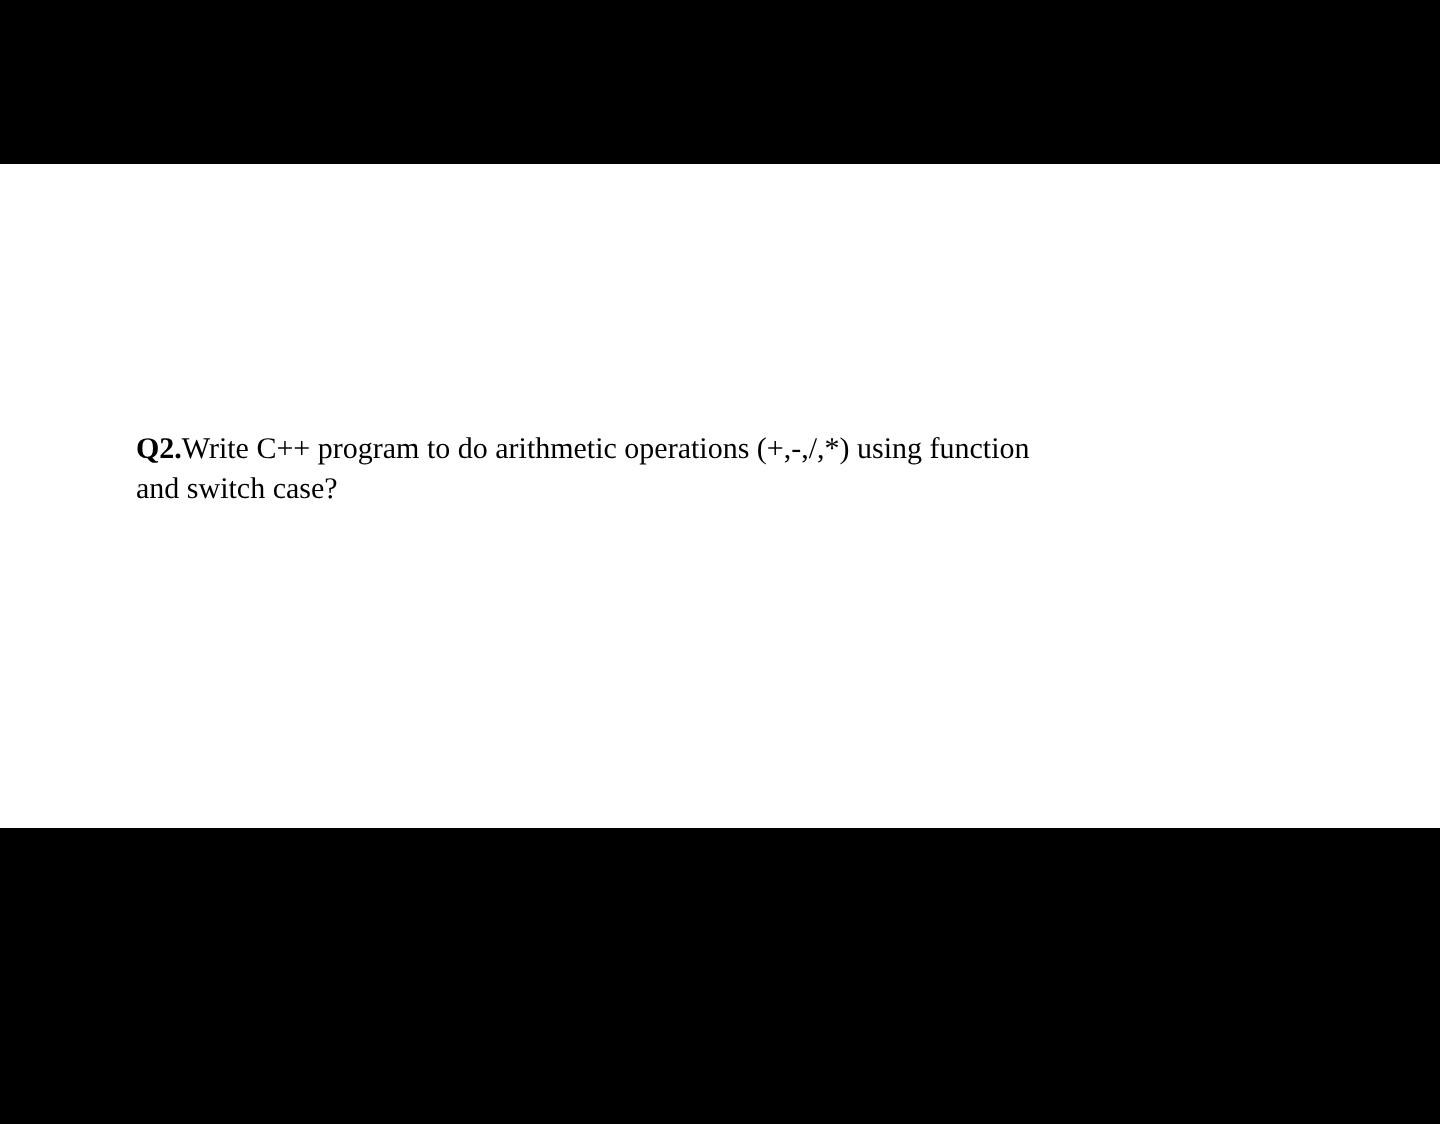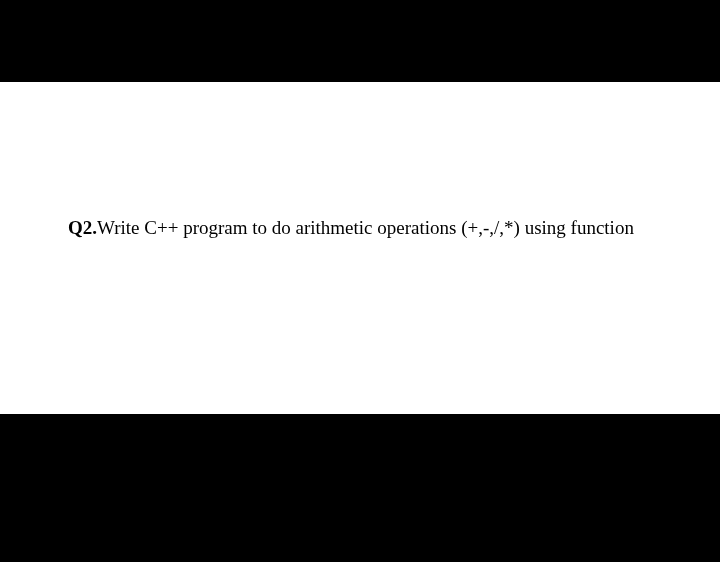--- a/index.html
+++ b/index.html
@@ -28,30 +28,31 @@
       background: #000;
       position: absolute;
       bottom: 0;
       left: 0;
     }
     .content {
       position: absolute;
       top: 215px;
       left: 68px;
       right: 50px;
-      font-size: 19px;
+      font-size: 15px;
       line-height: 1.35;
       color: #000;
     }
     .question-label {
       font-weight: bold;
     }
   </style>
 </head>
 <body>
 
 <div class="top-bar"></div>
 
 <div class="content">
   <span class="question-label">Q2.</span><span>Write C++ program to do arithmetic operations (+,-,/,*) using function</span><br>
+  <span>and switch case?</span>
 </div>
 
 <div class="bottom-bar"></div>
 
 </body></html>

